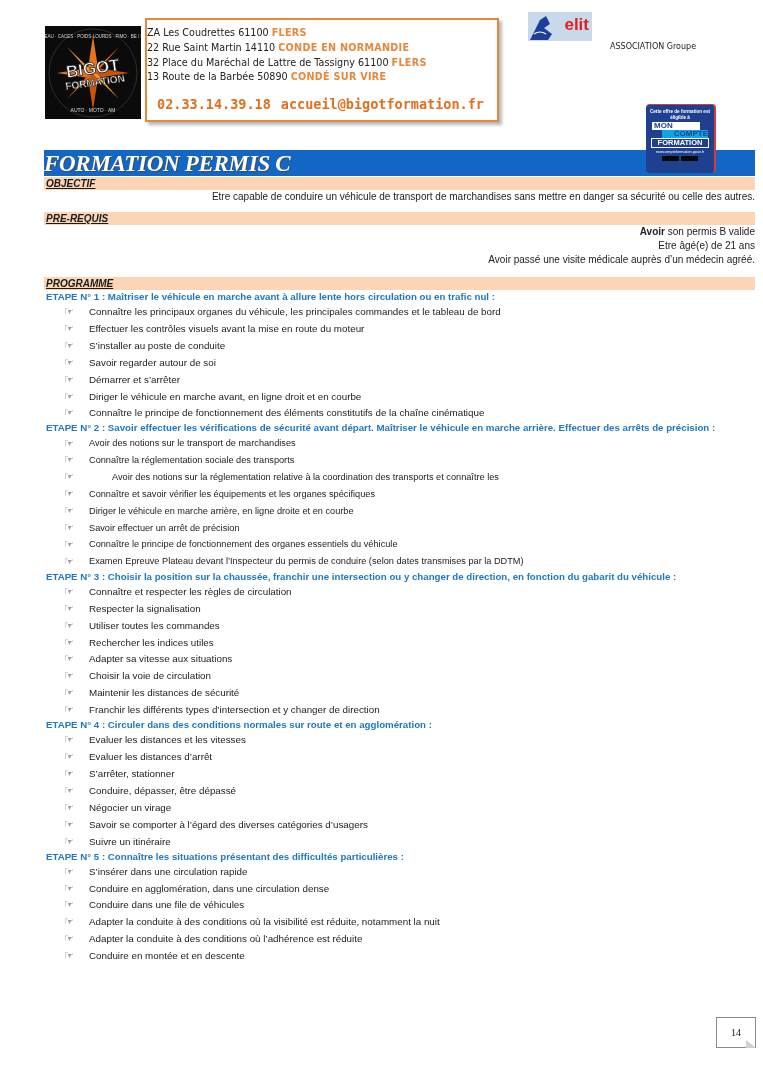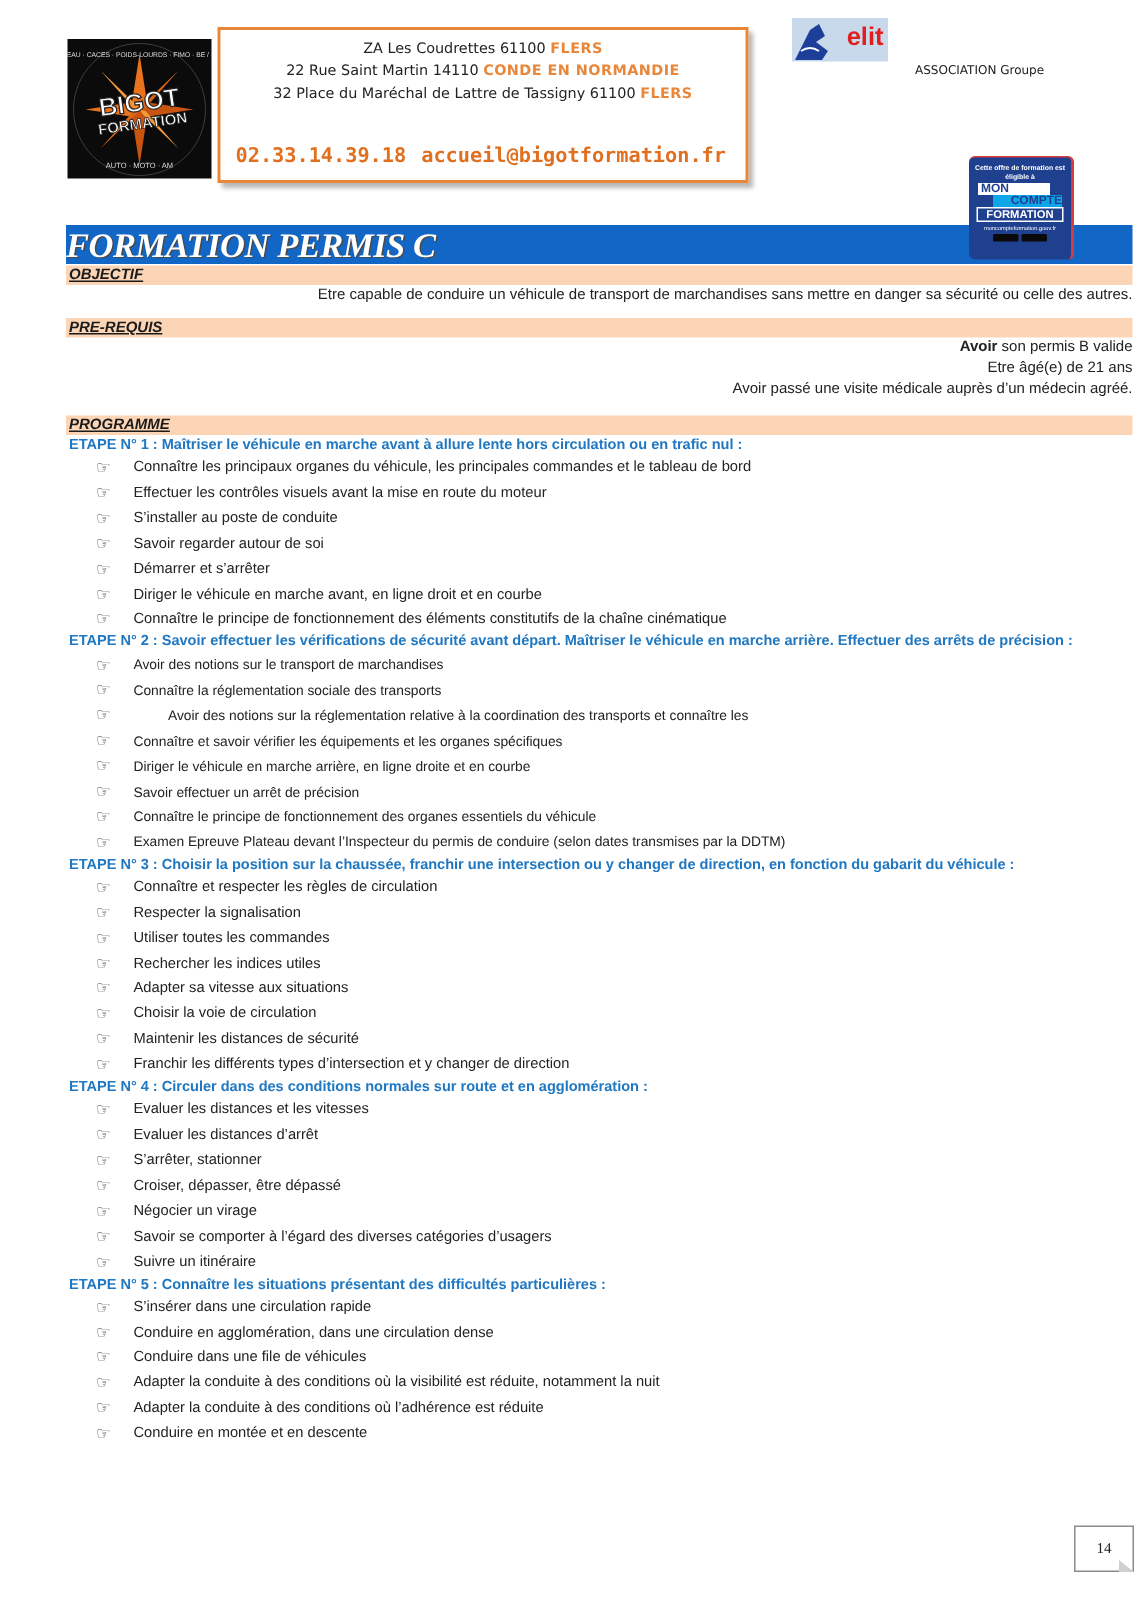--- a/index.html
+++ b/index.html
@@ -5,21 +5,21 @@
   html, body { margin: 0; padding: 0; background: #ffffff; }
   body { width: 763px; height: 1080px; position: relative; overflow: hidden;
          font-family: "Liberation Sans", sans-serif; color: #1a1a1a; }
 
   
   .logo { position: absolute; left: 45px; top: 26px; width: 96px; height: 93px; background: #0b0b0b;
           overflow: hidden; }
   .logo svg { display: block; }
   .address-box { position: absolute; left: 145px; top: 18px; width: 350px; height: 100px;
                  border: 2px solid #e8873a; background: #fff; box-shadow: 3px 3px 3px #b8b8b8; }
-  .address-lines { text-align: center; font-size: 9.6px; line-height: 14.8px; padding-top: 6px;
+  .address-lines { font-size: 9.6px; line-height: 14.8px; padding-top: 6px;
                    font-family: "DejaVu Sans", sans-serif; color: #222; }
   .address-lines .city { color: #e8873a; font-weight: bold; letter-spacing: 0.3px; }
   .contact { position: absolute; left: 10px; top: 76px; font-family: "DejaVu Sans Mono", monospace;
              color: #e0701f; font-size: 13.5px; font-weight: bold; white-space: nowrap; }
   .contact span + span { margin-left: 10px; }
 
   .elit { position: absolute; left: 528px; top: 12px; width: 64px; height: 29px; background: #c9d9ec; overflow: hidden; }
   .elit .word { position: absolute; right: 3px; top: 3px; font: bold 17px "Liberation Sans", sans-serif; color: #e02020; }
   .assoc { position: absolute; left: 610px; top: 42px; font-size: 8px; color: #222;
            font-family: "DejaVu Sans", sans-serif; }
@@ -78,20 +78,21 @@
     <text x="48" y="86" text-anchor="middle" font-family="Liberation Sans, sans-serif" font-size="5" fill="#ddd">AUTO · MOTO · AM</text>
     <text x="48" y="12" text-anchor="middle" font-family="Liberation Sans, sans-serif" font-size="4.5" fill="#ddd">BATEAU · CACES · POIDS-LOURDS · FIMO · BE / B 96</text>
   </svg>
 </div>
 
 <div class="address-box">
   <div class="address-lines">
     <div><span>ZA Les Coudrettes 61100 </span><span class="city">FLERS</span></div>
     <div><span>22 Rue Saint Martin 14110 </span><span class="city">CONDE EN NORMANDIE</span></div>
     <div><span>32 Place du Maréchal de Lattre de Tassigny 61100 </span><span class="city">FLERS</span></div>
+    <div><span>13 Route de la Barbée 50890 </span><span class="city">CONDÉ SUR VIRE</span></div>
   </div>
   <div class="contact">
     <span>02.33.14.39.18</span><span>accueil@bigotformation.fr</span>
   </div>
 </div>
 
 <div class="elit">
   <svg width="40" height="29" viewBox="0 0 40 29" style="position:absolute;left:0;top:0">
     <path d="M2,28 L12,8 L18,4 L22,12 L16,16 L24,22 L20,28 Z" fill="#1d3f9a"></path>
     <path d="M6,22 Q12,18 18,22" stroke="#fff" stroke-width="1.2" fill="none"></path>
@@ -241,21 +242,21 @@
         <li>
           <span class="bullet">☞</span>
           <span class="text">Evaluer les distances d’arrêt</span>
         </li>
         <li>
           <span class="bullet">☞</span>
           <span class="text">S’arrêter, stationner</span>
         </li>
         <li>
           <span class="bullet">☞</span>
-          <span class="text">Croiser, dépasser, être dépassé</span>
+          <span class="text">Conduire, dépasser, être dépassé</span>
         </li>
         <li>
           <span class="bullet">☞</span>
           <span class="text">Négocier un virage</span>
         </li>
         <li>
           <span class="bullet">☞</span>
           <span class="text">Savoir se comporter à l’égard des diverses catégories d’usagers</span>
         </li>
         <li>

